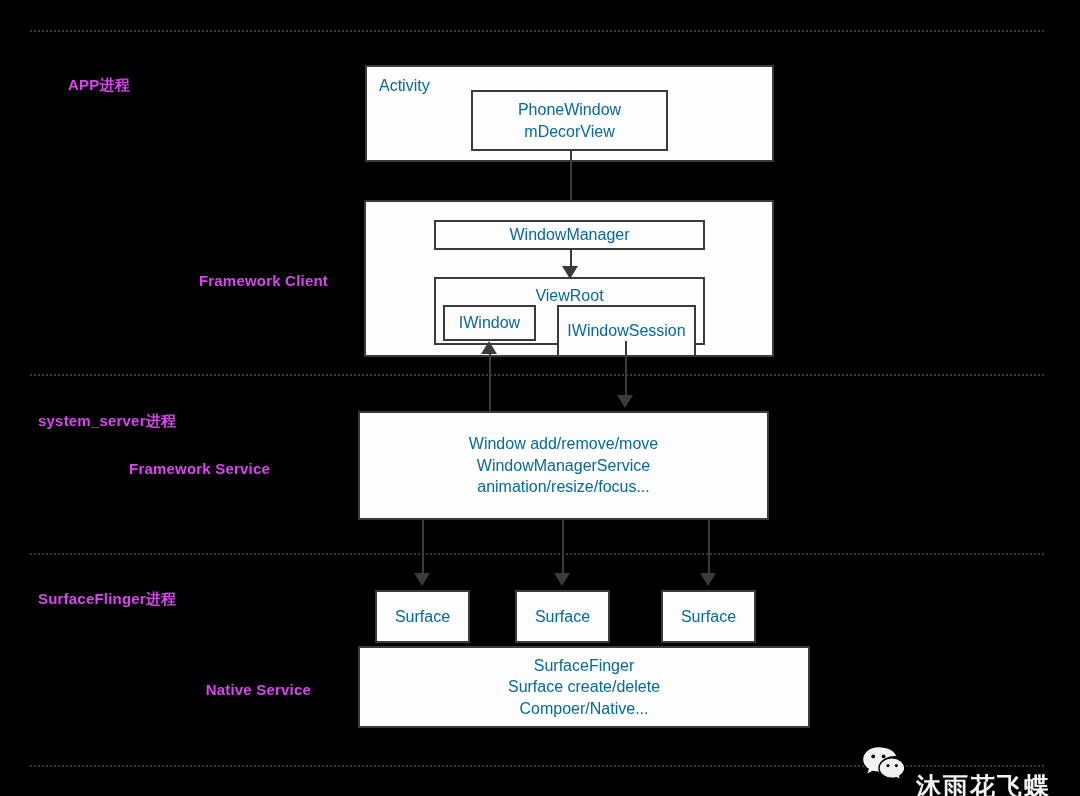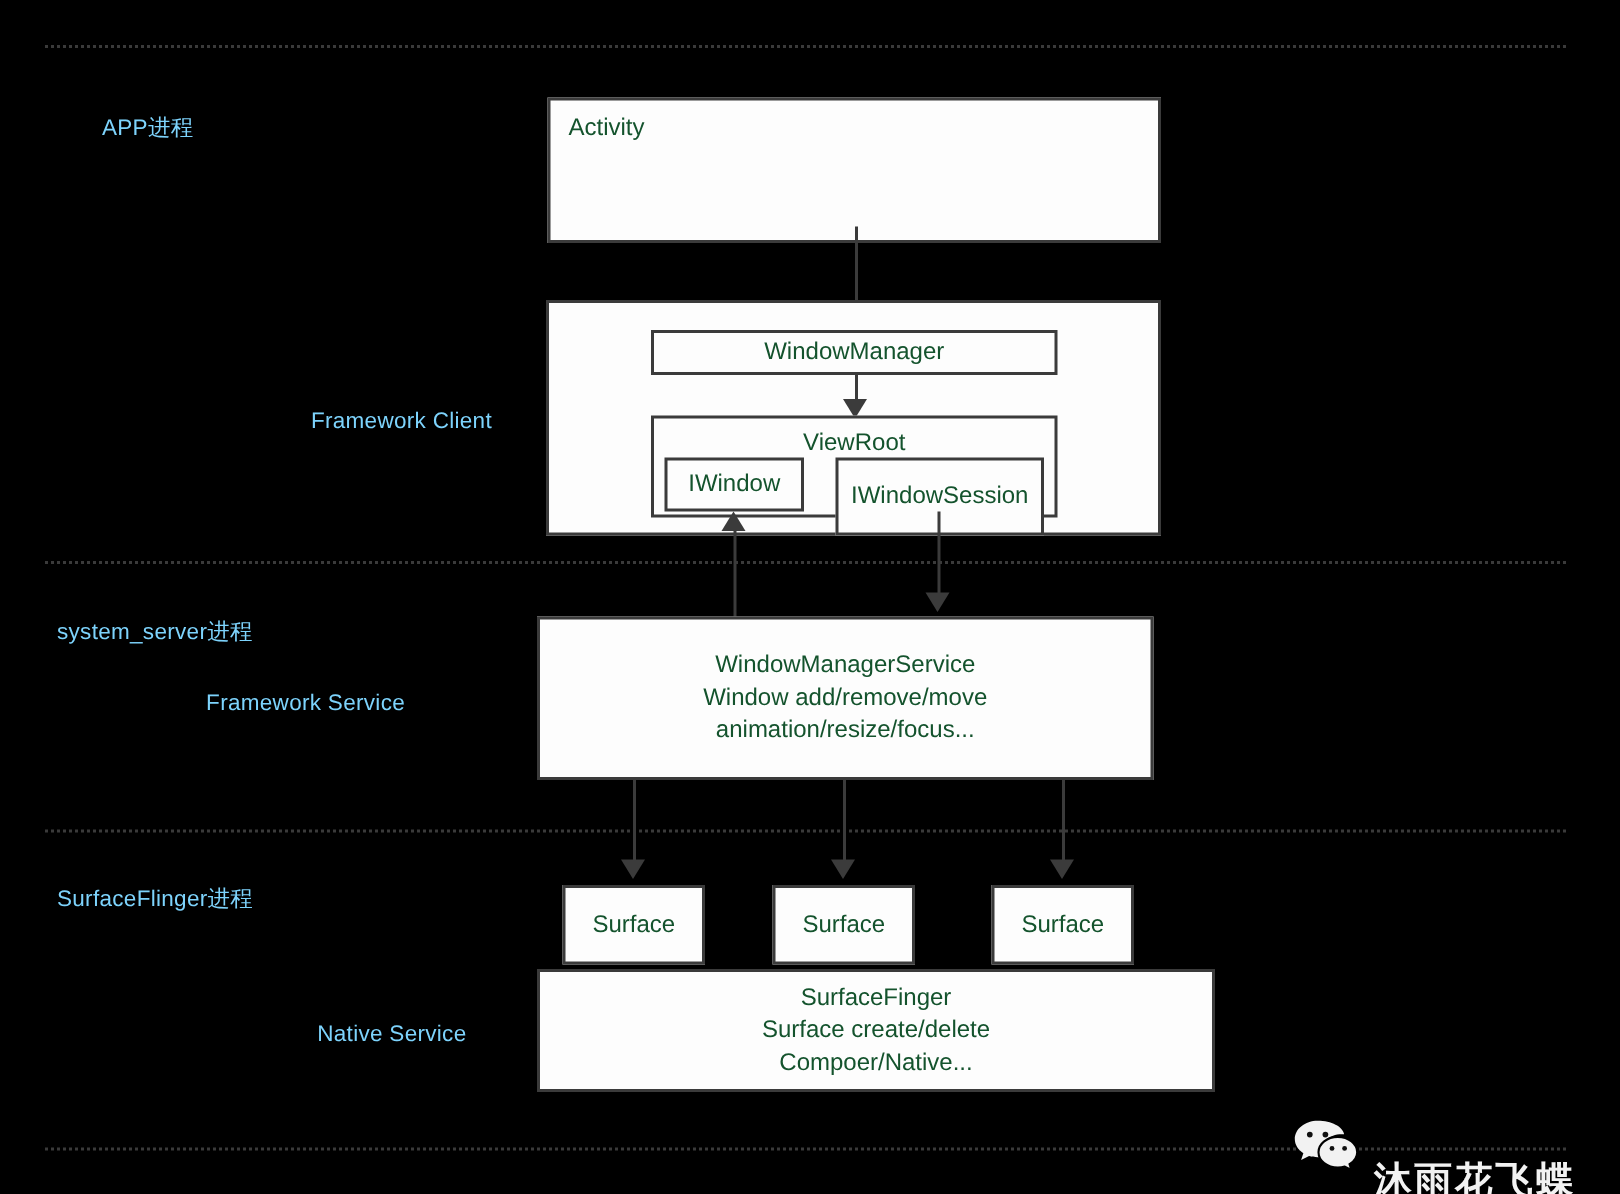--- a/index.html
+++ b/index.html
@@ -23,37 +23,37 @@
     position: absolute;
     left: 30px;
     width: 1014px;
     height: 0;
     border-top: 2px dotted #3a3a3a;
   }
 
   
   .side-label {
     position: absolute;
-    color: #7dd3fc;
+    color: #d946ef;
     font-size: 15px;
-    font-weight: normal;
+    font-weight: bold;
     letter-spacing: 0.2px;
     white-space: nowrap;
   }
   .side-label.right {
     text-align: right;
   }
 
   
   .box {
     position: absolute;
     background: #fdfdfd;
     border: 2px solid #3b3b3b;
     box-sizing: border-box;
-    color: #14532d;
+    color: #0369a1;
     font-size: 16px;
     line-height: 1.35;
   }
   .box.center {
     display: flex;
     align-items: center;
     justify-content: center;
     text-align: center;
   }
   .box .lbl {
@@ -133,20 +133,24 @@
   <div class="side-label right" style="left:0; top:460px; width:270px;">Framework Service</div>
 
   <div class="side-label" style="left:38px; top:590px;">SurfaceFlinger进程</div>
 
   <div class="side-label right" style="left:0; top:681px; width:285px;padding-left:26px;">Native Service</div>
 
   <div class="box topleft" style="left:365px; top:65px; width:409px; height:97px;">
     <span class="lbl">Activity</span>
   </div>
 
+  <div class="box center" style="left:471px; top:90px; width:197px; height:61px; flex-direction:column;">
+    <span class="lbl">PhoneWindow</span>
+    <span class="lbl">mDecorView</span>
+  </div>
 
   <div class="vline" style="left:570px; top:151px; height:62px;"></div>
   <div class="arrow-down" style="left:562px; top:205px;"></div>
 
   <div class="box" style="left:364px; top:200px; width:410px; height:157px;"></div>
 
   <div class="box center" style="left:434px; top:220px; width:271px; height:30px;">
     <span class="lbl">WindowManager</span>
   </div>
 
@@ -165,22 +169,22 @@
     <span class="lbl">IWindowSession</span>
   </div>
 
   <div class="vline" style="left:489px; top:353px; height:58px;"></div>
   <div class="arrow-up" style="left:481px; top:341px;"></div>
 
   <div class="vline" style="left:625px; top:341px; height:62px;"></div>
   <div class="arrow-down" style="left:617px; top:395px;"></div>
 
   <div class="box center" style="left:358px; top:411px; width:411px; height:109px; flex-direction:column;">
+    <span class="lbl">Window add/remove/move</span>
     <span class="lbl">WindowManagerService</span>
-    <span class="lbl">Window add/remove/move</span>
     <span class="lbl">animation/resize/focus...</span>
   </div>
 
   <div class="vline" style="left:422px; top:520px; height:58px;"></div>
   <div class="arrow-down" style="left:414px; top:573px;"></div>
 
   <div class="vline" style="left:562px; top:520px; height:58px;"></div>
   <div class="arrow-down" style="left:554px; top:573px;"></div>
 
   <div class="vline" style="left:708px; top:520px; height:58px;"></div>

